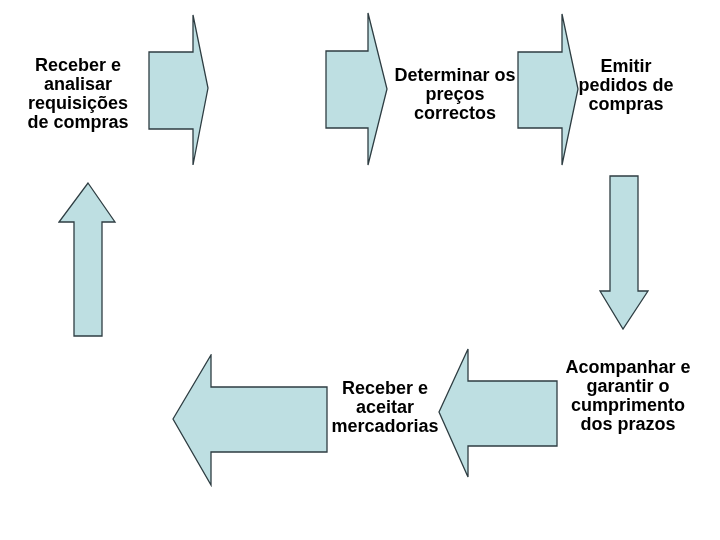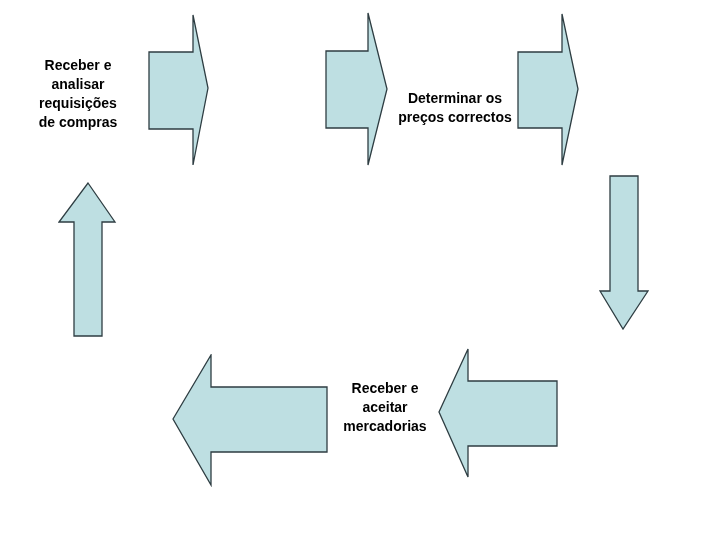--- a/index.html
+++ b/index.html
@@ -11,40 +11,40 @@
     position: relative;
     width: 720px;
     height: 540px;
     background: var(--background, #ffffff);
     font-family: "Liberation Sans", sans-serif;
     overflow: hidden;
   }
   .step {
     position: absolute;
     font-weight: bold;
-    font-size: 14px;
+    font-size: 18px;
     line-height: 19px;
     text-align: center;
     color: var(--text, #000000);
     white-space: pre-line;
   }
   .arrow {
     position: absolute;
     display: block;
   }
   .arrow polygon {
     fill: var(--arrow-fill, #bedfe2);
     stroke: var(--arrow-stroke, #2e3d42);
     stroke-width: 1.3;
     stroke-linejoin: miter;
   }
   
   #step-0 { left: 18px;  top: 56px;  width: 120px; }
   #step-1 { left: 209px; top: 72px;  width: 120px; }
-  #step-2 { left: 383px; top: 89px;  width: 144px; }
+  #step-2 { left: 383px; top: 66px;  width: 144px; }
   #step-3 { left: 566px; top: 57px;  width: 120px; }
   #step-4 { left: 562px; top: 358px; width: 132px; }
   #step-5 { left: 325px; top: 379px; width: 120px; }
   #step-6 { left: 7px;   top: 370px; width: 160px; }
   
   #arrow-0 { left: 148px; top: 14px;  }
   #arrow-1 { left: 325px; top: 12px;  }
   #arrow-2 { left: 517px; top: 13px;  }
   #arrow-3 { left: 599px; top: 175px; }
   #arrow-4 { left: 438px; top: 348px; }
@@ -55,20 +55,27 @@
 <body>
 
 <div class="canvas">
 
   <div class="step" id="step-0">Receber e
 analisar
 requisições
 de compras</div>
   <div class="step" id="step-2">Determinar os
 preços correctos</div>
+  <div class="step" id="step-3">Emitir
+pedidos de
+compras</div>
+  <div class="step" id="step-4">Acompanhar e
+garantir o
+cumprimento
+dos prazos</div>
   <div class="step" id="step-5">Receber e
 aceitar
 mercadorias</div>
 
   <svg class="arrow" id="arrow-0" width="62" height="153" viewBox="0 0 62 153">
     <polygon points="1,38 45,38 45,1 60,74 45,151 45,115 1,115"></polygon>
   </svg>
   <svg class="arrow" id="arrow-1" width="64" height="155" viewBox="0 0 64 155">
     <polygon points="1,39 43,39 43,1 62,77 43,153 43,116 1,116"></polygon>
   </svg>

